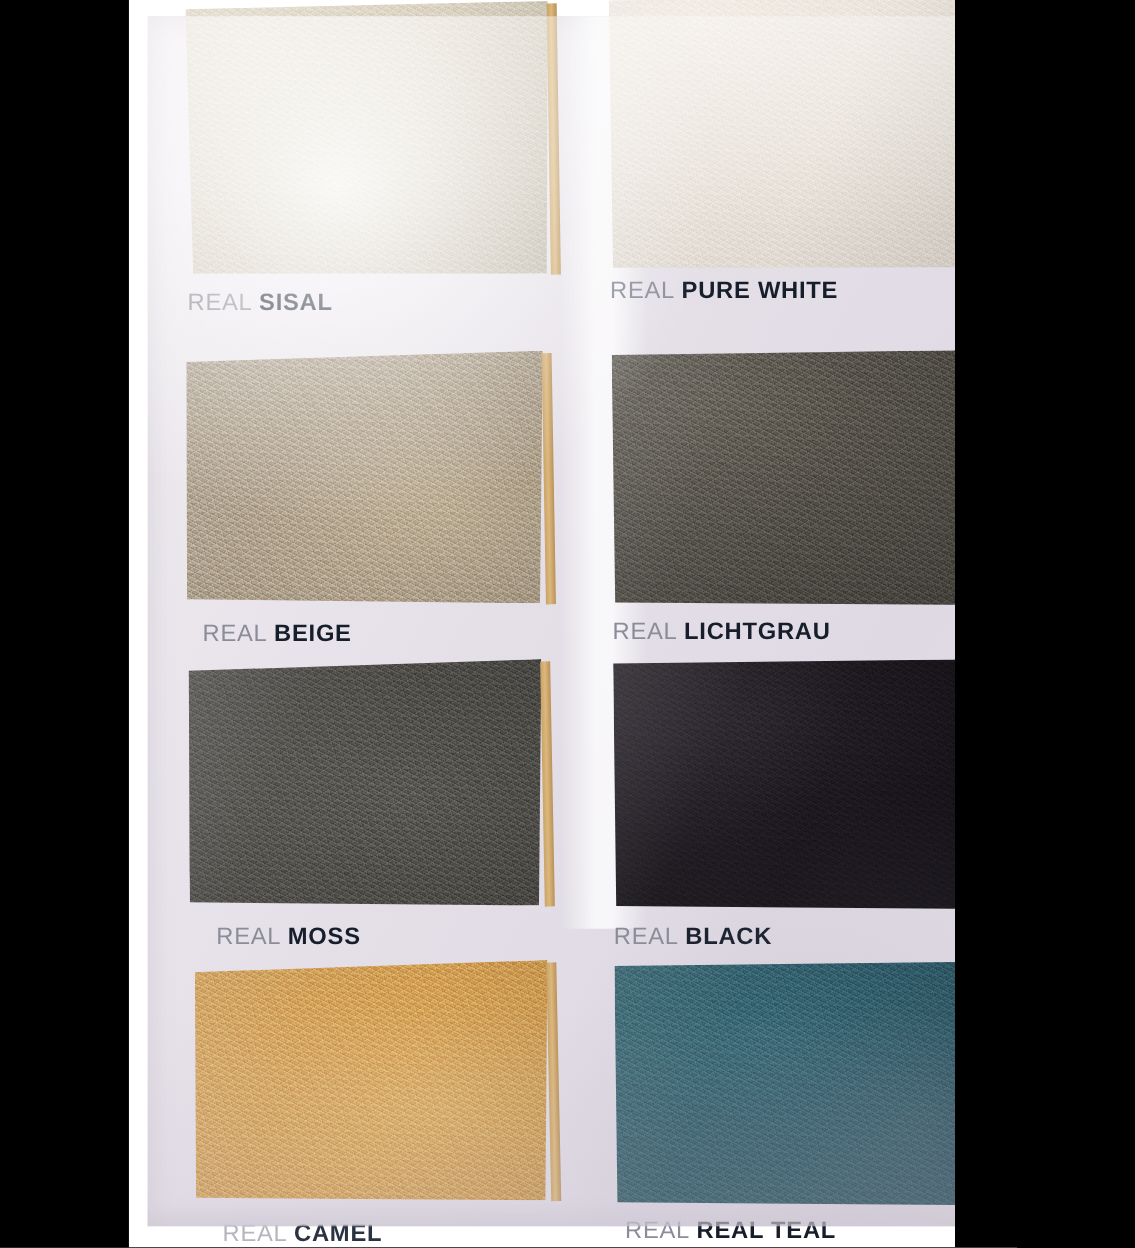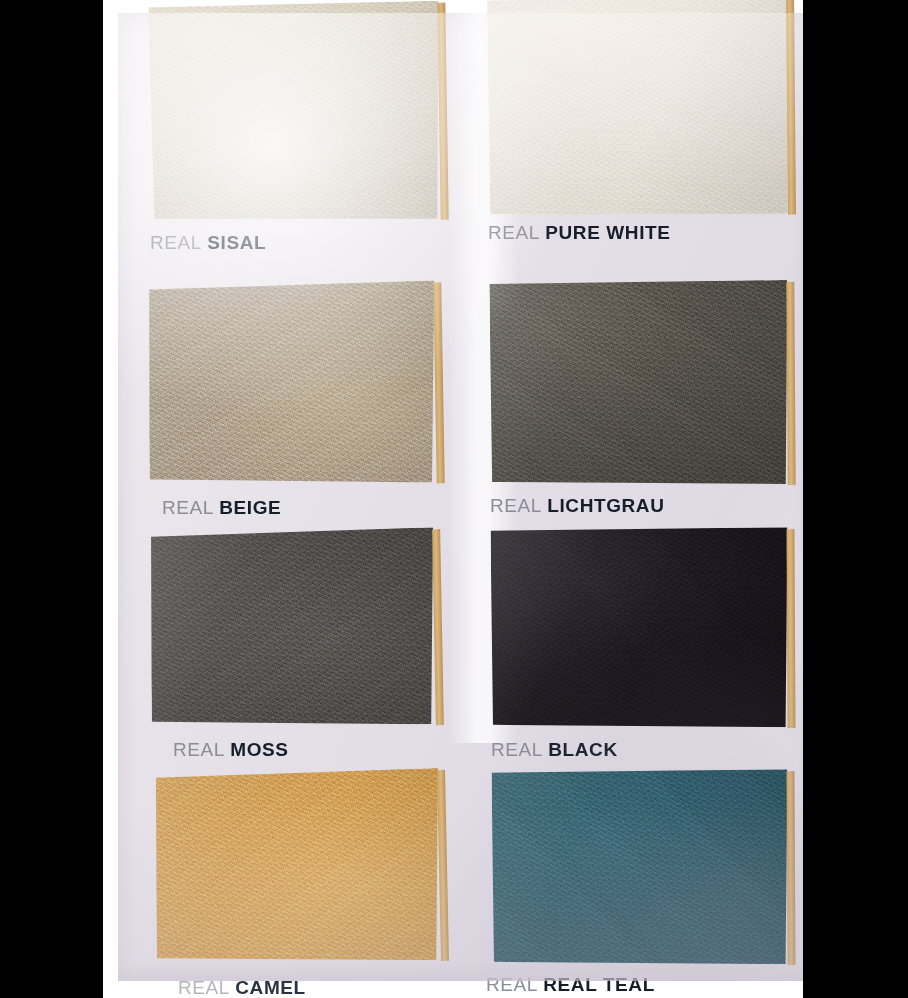--- a/index.html
+++ b/index.html
@@ -9,21 +9,21 @@
   }
   body {
     width: 908px;
     height: 998px;
     overflow: hidden;
     font-family: "Liberation Sans", sans-serif;
   }
 
   #stage {
     position: relative;
-    width: 908px;
+    width: 764px;
     height: 998px;
     background: #000000;
     overflow: hidden;
   }
 
   
   .photo-area {
     position: absolute;
     left: 103px;
     top: 0;
@@ -271,21 +271,21 @@
         </div>
 
         <div class="cell" style="left:348px; top:735px; width:349px; height:235px;">
           <div class="swatch-wrap" style="left:26px; top:22px; width:296px; height:195px; transform:rotate(-0.3deg);">
             <div class="swatch" style="background: radial-gradient(ellipse 135% 115% at 40% 30%, #275b67 0%, #1f4d59 46%, #17404b 100%); clip-path: polygon(0% 1%, 100% 0%, 99% 100%, 0.5% 98%);">
               <div class="grain"></div>
               <div class="sheen"></div>
             </div>
             <div class="edge"></div>
           </div>
-          <div class="label" style="left:20px; top:227px;">
+          <div class="label" style="left:34px; top:227px;">
             <span class="pre">REAL</span>
             <span class="name">REAL TEAL</span>
           </div>
         </div>
 
       </div>
 
       <div class="card-light"></div>
       <div class="card-bottom-fade"></div>
     </div>

